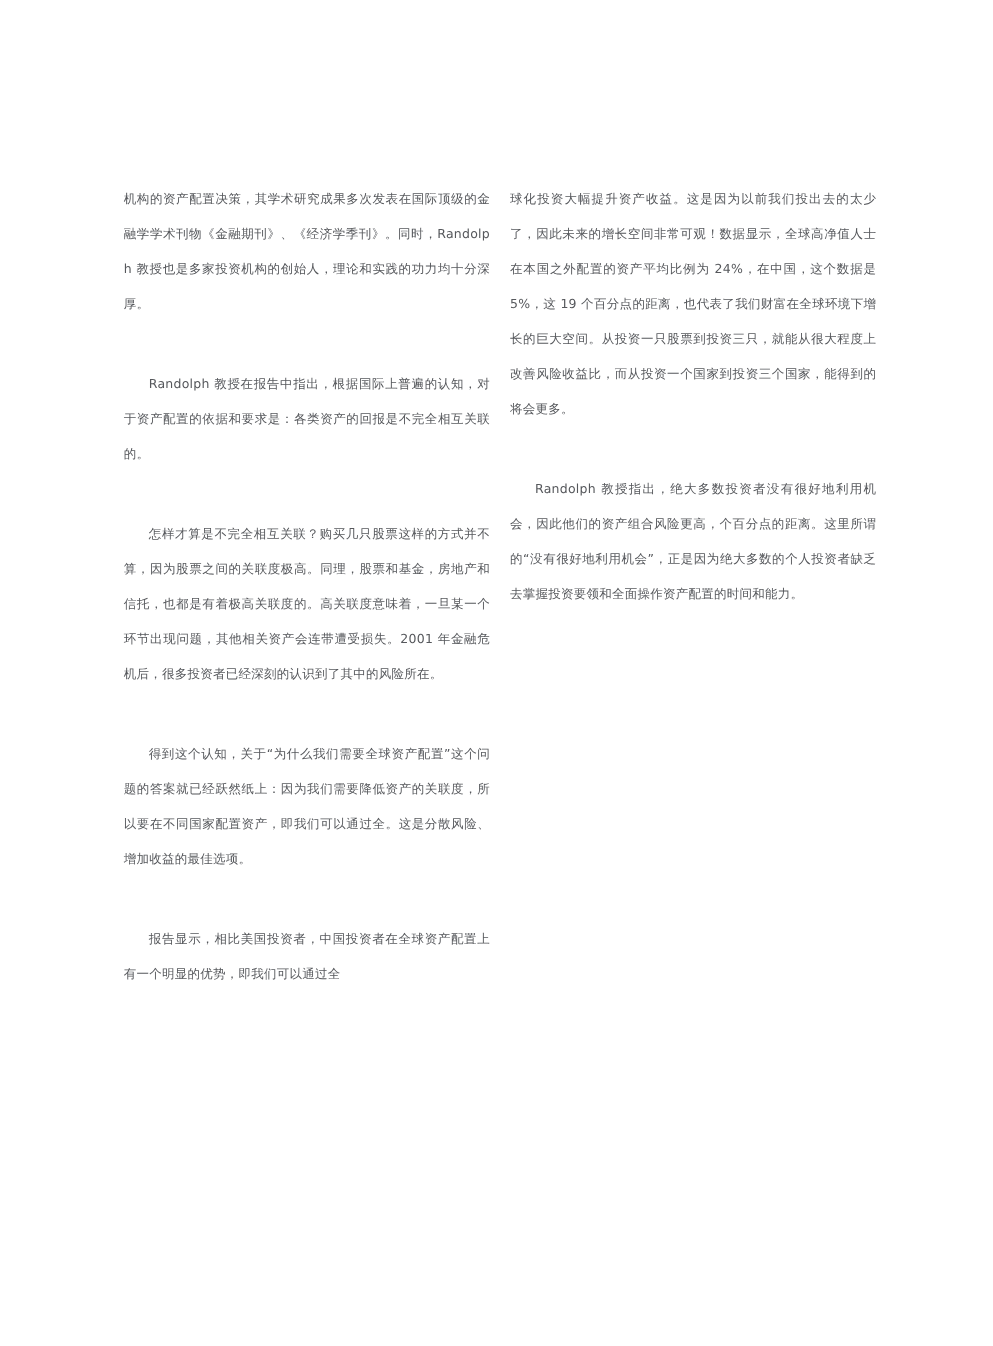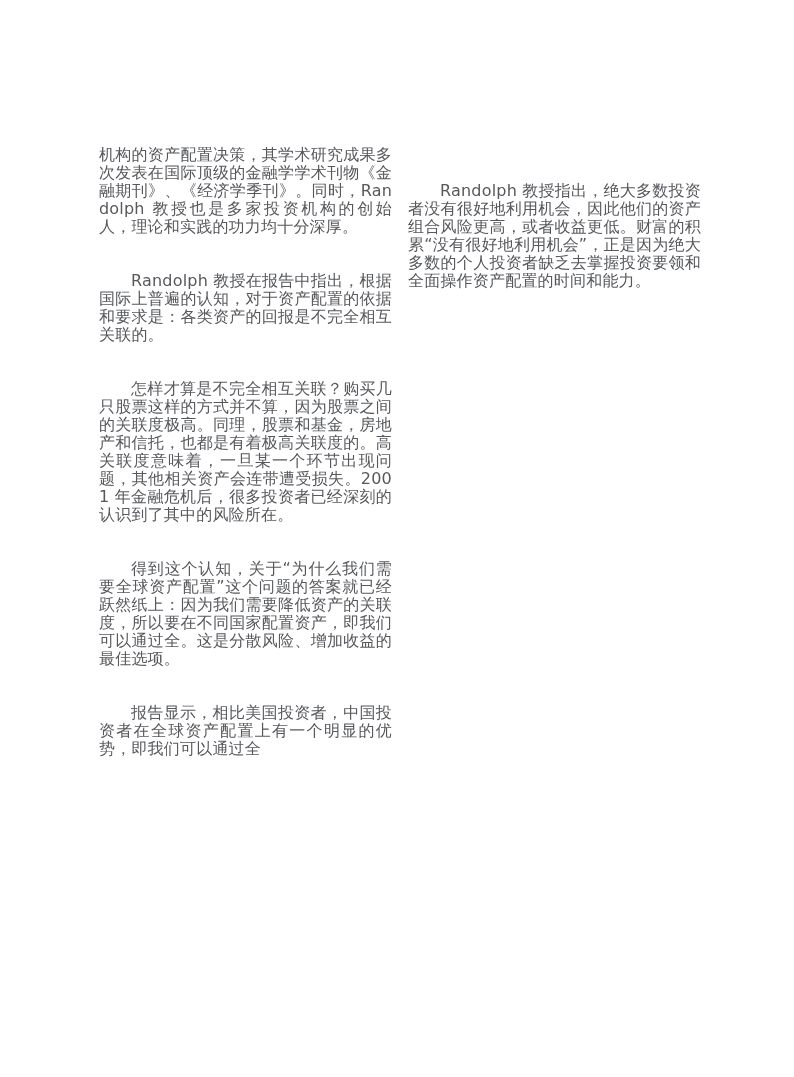--- a/index.html
+++ b/index.html
@@ -26,22 +26,22 @@
     width: 602px;
     display: flex;
     gap: 16px;
   }
   .col {
     width: 293px;
     flex: 0 0 293px;
   }
   .col p {
     margin: 0 0 27px 0;
-    font-size: 16px;
-    line-height: 18px;
+    font-size: 10px;
+    line-height: 28px;
     letter-spacing: 0.2px;
     color: #56585c;
     text-align: justify;
     word-break: break-all;
   }
   .col p.indent {
     text-indent: 2em;
     margin-top: 36px;
   }
   .col p.tight {
@@ -59,17 +59,18 @@
 
     <div class="col">
       <p>机构的资产配置决策，其学术研究成果多次发表在国际顶级的金融学学术刊物《金融期刊》、《经济学季刊》。同时，Randolph 教授也是多家投资机构的创始人，理论和实践的功力均十分深厚。</p>
       <p class="indent">Randolph 教授在报告中指出，根据国际上普遍的认知，对于资产配置的依据和要求是：各类资产的回报是不完全相互关联的。</p>
       <p class="indent">怎样才算是不完全相互关联？购买几只股票这样的方式并不算，因为股票之间的关联度极高。同理，股票和基金，房地产和信托，也都是有着极高关联度的。高关联度意味着，一旦某一个环节出现问题，其他相关资产会连带遭受损失。2001 年金融危机后，很多投资者已经深刻的认识到了其中的风险所在。</p>
       <p class="indent tight">得到这个认知，关于“为什么我们需要全球资产配置”这个问题的答案就已经跃然纸上：因为我们需要降低资产的关联度，所以要在不同国家配置资产，即我们可以通过全。这是分散风险、增加收益的最佳选项。</p>
       <p class="indent">报告显示，相比美国投资者，中国投资者在全球资产配置上有一个明显的优势，即我们可以通过全</p>
     </div>
 
     <div class="col">
-      <p class="indent">Randolph 教授指出，绝大多数投资者没有很好地利用机会，因此他们的资产组合风险更高，或者收益更低。财富的积累“没有很好地利用机会”，正是因为绝大多数的个人投资者缺乏去掌握投资要领和全面操作资产配置的时间和能力。</p>
+      <p>球化投资大幅提升资产收益。这是因为以前我们投出去的太少了，因此未来的增长空间非常可观！数据显示，全球高净值人士在本国之外配置的资产平均比例为 24%，在中国，这个数据是 5%，这 19 个百分点的距离，也代表了我们财富在全球环境下增长的巨大空间。从投资一只股票到投资三只，就能从很大程度上改善风险收益比，而从投资一个国家到投资三个国家，能得到的将会更多。</p>
+      <p class="indent">Randolph 教授指出，绝大多数投资者没有很好地利用机会，因此他们的资产组合风险更高，个百分点的距离。这里所谓的“没有很好地利用机会”，正是因为绝大多数的个人投资者缺乏去掌握投资要领和全面操作资产配置的时间和能力。</p>
     </div>
 
   </div>
 </div>
 
 </body></html>

